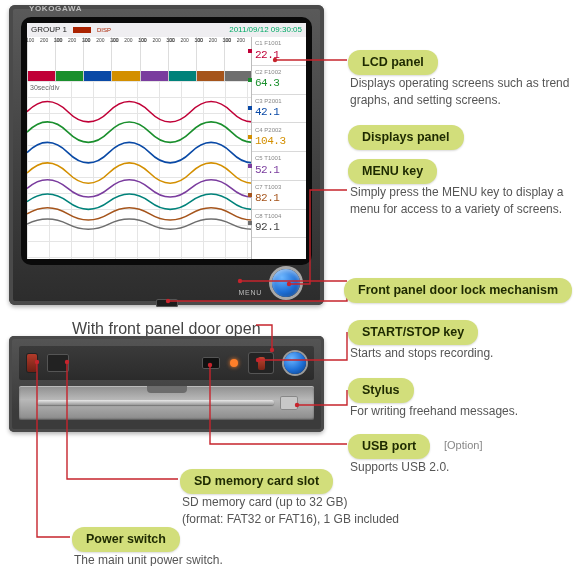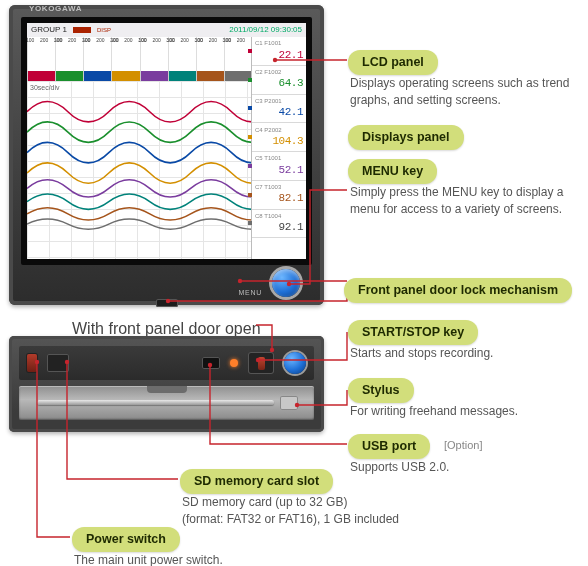--- a/index.html
+++ b/index.html
@@ -1,19 +1,19 @@
 <!DOCTYPE html>
 <html><head>
 <meta charset="utf-8">
 <style>
 html,body{margin:0;padding:0;font-family:Arial,Helvetica,sans-serif;font-size:12px;color:#333;background:#fff}
 .page{position:relative;width:468px;height:566px;line-height:1.35}
 
 .dev-top{position:absolute;left:9px;top:5px;width:315px;height:300px;background:linear-gradient(180deg,#5a5a5a 0%,#3e3e3e 60%,#2c2c2c 100%);border-radius:6px;box-shadow:inset 0 0 0 4px #4a4a4a,0 2px 4px rgba(0,0,0,.3)}
-.screen-frame{position:absolute;left:12px;top:12px;right:12px;bottom:40px;background:#0a0a0a;border-radius:2px;padding:6px}
+.screen-frame{position:absolute;left:12px;top:12px;right:12px;bottom:40px;background:#0a0a0a;border-radius:10px;padding:6px}
 .brand{position:absolute;left:20px;top:-1px;color:#bfbfbf;font-size:8px;letter-spacing:.08em;font-weight:bold}
 .lcd{width:100%;height:100%;background:#fff;position:relative;overflow:hidden}
 .hdr{position:absolute;left:0;top:0;right:0;height:14px;background:#efeef1;border-bottom:1px solid #bcbcbc;font-size:8px;color:#222;display:flex;align-items:center;padding:0 4px;gap:6px}
 .hdr .dt{margin-left:auto;color:#0a6}
 .hdr .modeBar{width:18px;height:6px;background:#a20}
 .ruler{position:absolute;left:0;top:14px;right:54px;height:34px;background:#fff;font-size:6px;color:#444;border-bottom:1px solid #888;display:flex}
 .ruler .col{flex:1;border-left:1px solid #ddd;position:relative}
 .ruler .col::before{content:"100    200    300";position:absolute;left:-2px;top:0;font-size:5px;white-space:pre}
 .chips{position:absolute;top:48px;left:0;right:54px;height:10px;display:flex}
 .chips span{flex:1;height:10px;border-left:1px solid #ccc}
@@ -27,21 +27,21 @@
 .chips span:nth-child(8){background:#6e6e6e}
 
 .trend{position:absolute;left:0;right:54px;top:58px;bottom:0;background:#fff}
 .grid{position:absolute;inset:0;background-image:repeating-linear-gradient(to right,#e5e5e5 0 1px,transparent 1px 22px),repeating-linear-gradient(to bottom,#e5e5e5 0 1px,transparent 1px 16px)}
 svg.waves{position:absolute;inset:0}
 .ytag{position:absolute;left:3px;top:2px;font-size:7px;color:#666}
 
 .side{position:absolute;right:0;top:14px;width:54px;bottom:0;background:#fff;border-left:1px solid #bcbcbc;font-size:7px}
 .side .row{height:calc(100% / 8);border-bottom:1px solid #d9d9d9;display:flex;flex-direction:column;justify-content:center;padding:0 3px;position:relative}
 .side .row .lbl{font-size:6px;color:#888}
-.side .row .val{font-size:11px;font-family:'Courier New',monospace;text-align:right;letter-spacing:-.5px}
+.side .row .val{font-size:11px;font-family:'Courier New',monospace;letter-spacing:-.5px}
 .side .row .tick{position:absolute;left:-4px;top:50%;width:4px;height:4px;transform:translateY(-50%)}
 .row.c1 .val{color:#c00037}.row.c1 .tick{background:#c00037}
 .row.c2 .val{color:#1a8f2d}.row.c2 .tick{background:#1a8f2d}
 .row.c3 .val{color:#0949a6}.row.c3 .tick{background:#0949a6}
 .row.c4 .val{color:#d38f00}.row.c4 .tick{background:#d38f00}
 .row.c5 .val{color:#7a3c9e}.row.c5 .tick{background:#7a3c9e}
 .row.c6 .val{color:#00827a}.row.c6 .tick{background:#00827a}
 .row.c7 .val{color:#a5541b}.row.c7 .tick{background:#a5541b}
 .row.c8 .val{color:#444}.row.c8 .tick{background:#6e6e6e}
 

